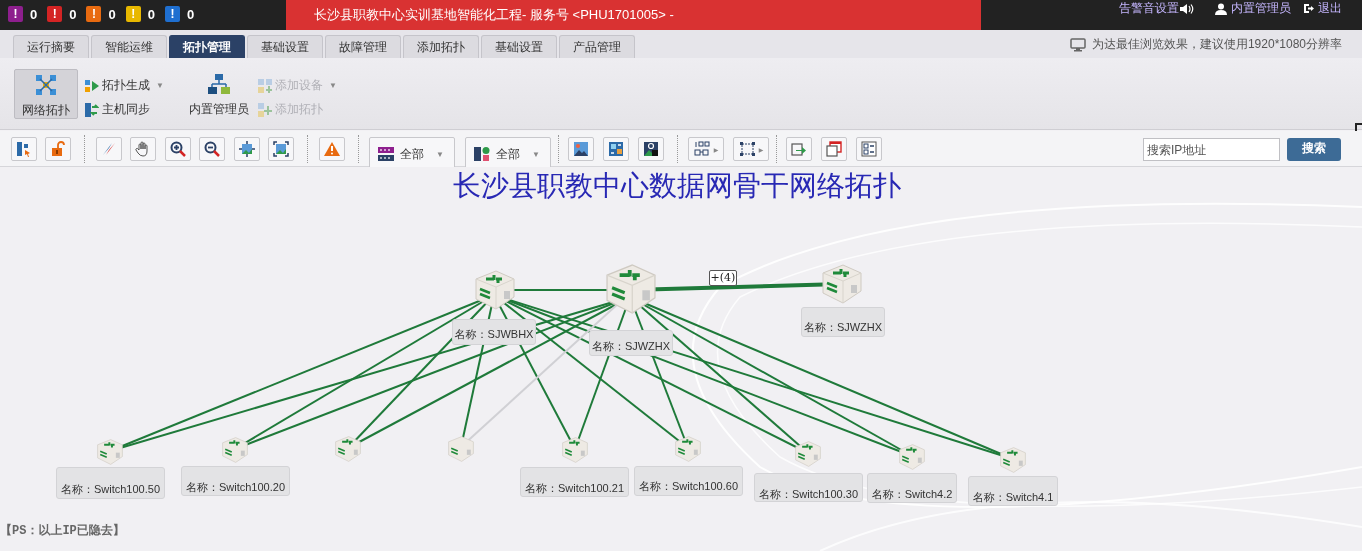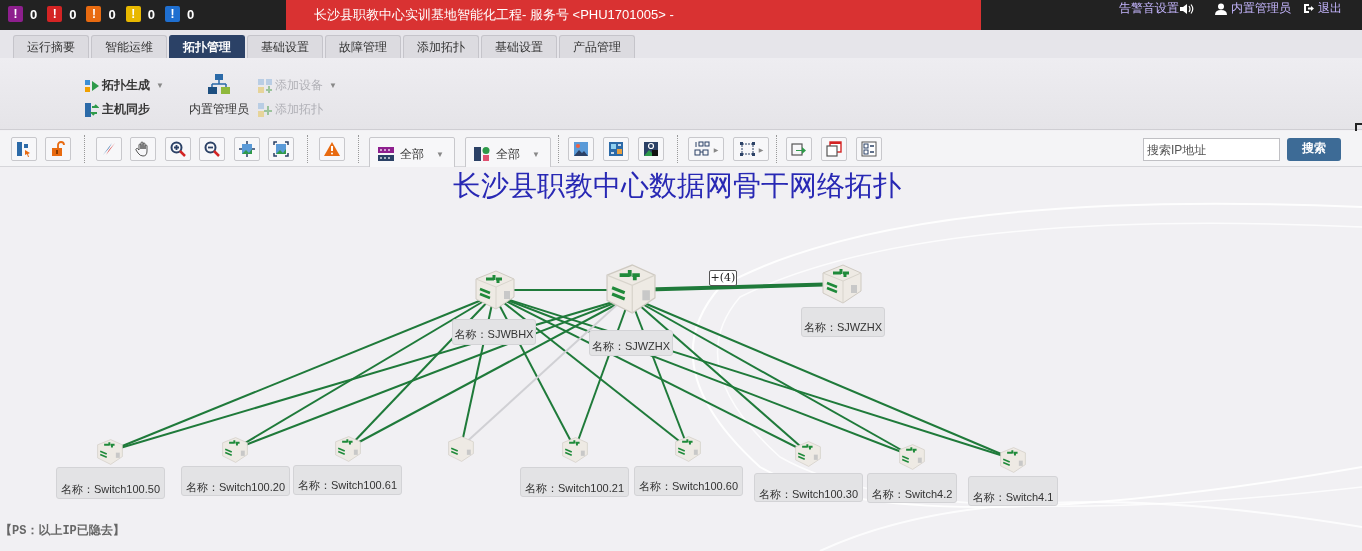--- a/index.html
+++ b/index.html
@@ -15,21 +15,21 @@
 .topright .grp{display:flex;align-items:center;margin-left:16px}
 .nav{position:absolute;left:0;top:30px;width:1362px;height:43px;background:#e6e5ea;border-bottom:1px solid #c9c8ce}
 .tabs{position:absolute;left:13px;top:5px;display:flex}
 .tab{height:23px;padding:0 13px;margin-right:2px;background:#dcdbe0;border:1px solid #c5c4ca;border-bottom:none;border-radius:3px 3px 0 0;font-size:12px;line-height:22px;color:#333;font-family:"Liberation Sans",sans-serif}
 .tab.active{background:#2b4166;color:#fff;font-weight:bold;border-color:#2b4166}
 .hint{position:absolute;right:20px;top:6px;font-size:12px;color:#555;display:flex;align-items:center;font-family:"Liberation Sans",sans-serif}
 .ribbon{position:absolute;left:0;top:58px;width:1362px;height:72px;background:linear-gradient(#eeedf1,#e5e4e8);border-bottom:1px solid #cfced3}
 .rbig{position:absolute;top:11px;width:64px;height:50px;text-align:center;font-size:12px;color:#333;font-family:"Liberation Sans",sans-serif}
 .rbig.sel{background:#d4d3d8;border:1px solid #bdbcc2;border-radius:2px}
 .rbig .ico{width:22px;height:22px;margin:4px auto 3px}
-.rsmall{position:absolute;display:flex;align-items:center;font-size:12px;font-weight:bold;color:#333;font-family:"Liberation Sans",sans-serif}
+.rsmall{position:absolute;display:flex;align-items:center;font-size:12px;font-weight:normal;color:#333;font-family:"Liberation Sans",sans-serif}
 .rsmall.dis{color:#b0b0b6;font-weight:normal}
 .rsmall .sico{width:14px;height:14px;margin-right:3px}
 .caret{font-size:8px;color:#888;margin-left:6px}
 .toolbar{position:absolute;left:0;top:131px;width:1362px;height:36px;background:#f4f4f6;border-bottom:1px solid #d6d6da}
 .tb{position:absolute;top:6px;width:26px;height:24px;background:#f7f7f9;border:1px solid #c8c8cc;border-radius:2px;display:flex;align-items:center;justify-content:center}
 .tbsep{position:absolute;top:4px;width:1px;height:28px;border-left:1px dotted #999}
 .tbsel{position:absolute;top:6px;height:24px;background:#f7f7f9;border:1px solid #c8c8cc;border-radius:2px;display:flex;align-items:center;padding:16px 8px;font-size:12px;color:#333;font-family:"Liberation Sans",sans-serif}
 .search{position:absolute;left:1143px;top:138px;width:137px;height:23px;border:1px solid #c0c0c4;background:#fff;font-size:12px;padding-left:3px;color:#555;font-family:"Liberation Sans",sans-serif}
 .search::placeholder{color:#555}
 .sbtn{position:absolute;left:1287px;top:138px;width:54px;height:23px;background:#3d6b96;border-radius:3px;color:#fff;font-size:12px;font-weight:bold;text-align:center;line-height:23px;font-family:Liberation Mono, monospace}
@@ -97,23 +97,42 @@
   <div class="tabs">
     <div class="tab">运行摘要</div>
     <div class="tab">智能运维</div>
     <div class="tab active">拓扑管理</div>
     <div class="tab">基础设置</div>
     <div class="tab">故障管理</div>
     <div class="tab">添加拓扑</div>
     <div class="tab">基础设置</div>
     <div class="tab">产品管理</div>
   </div>
+  <div class="hint">
+    <svg width="16" height="14" viewBox="0 0 16 14" style="margin-right:6px">
+        <rect x="1" y="1" width="14" height="9" rx="1" fill="none" stroke="#666" stroke-width="1.5"></rect>
+        <rect x="6" y="10" width="4" height="2" fill="#666"></rect>
+        <rect x="4" y="12" width="8" height="1.5" fill="#666"></rect>
+      </svg>
+    <span>为达最佳浏览效果，建议使用1920*1080分辨率</span>
+  </div>
 </div>
 
 <div class="ribbon">
+  <div class="rbig sel" style="left:14px">
+    <svg class="ico" viewBox="0 0 22 22">
+        <rect x="1" y="1" width="6" height="6" fill="#3b8fd6"></rect>
+        <rect x="15" y="1" width="6" height="6" fill="#3b8fd6"></rect>
+        <rect x="1" y="15" width="6" height="6" fill="#3b8fd6"></rect>
+        <rect x="15" y="15" width="6" height="6" fill="#3b8fd6"></rect>
+        <rect x="8" y="8" width="6" height="6" fill="#f0b000"></rect>
+        <path d="M5 5L17 17M17 5L5 17" stroke="#2b6aa8" stroke-width="1.5"></path>
+      </svg>
+    <div>网络拓扑</div>
+  </div>
   <div class="rsmall" style="left:85px;top:19px">
     <svg class="sico" viewBox="0 0 14 14">
         <rect x="0" y="1" width="5" height="5" fill="#3b8fd6"></rect>
         <rect x="0" y="8" width="5" height="5" fill="#f0a000"></rect>
         <path d="M7 2l7 5-7 5z" fill="#2e9a4a"></path>
       </svg>
     <span>拓扑生成</span>
       <span class="caret">▼</span>
   </div>
   <div class="rsmall" style="left:85px;top:43px">
@@ -387,21 +406,20 @@
       <rect x="32" y="24" width="6" height="8" fill="#c8c8c8"></rect>
     </svg>
   <div class="nlabel" style="left:181px;top:299px;width:109px;height:30px;line-height:40px">名称：Switch100.20</div>
 
   <svg class="node" style="left:333px;top:267px" width="30" height="30" viewBox="0 0 46 46">
       <path d="M4 12 L24 4 L42 12 L42 30 L24 42 L4 32Z" fill="#eeeae4" stroke="#cfcac2"></path>
       <path d="M14 12h8M30 12h-6M22 8v5M26 16v-4" stroke="#1f8a3a" stroke-width="3"></path>
       <path d="M8 22l10 4M8 27l10 4" stroke="#1f8a3a" stroke-width="2.5"></path>
       <rect x="32" y="24" width="6" height="8" fill="#c8c8c8"></rect>
     </svg>
-  <div class="nlabel" style="left:293px;top:298px;width:109px;height:30px;line-height:38px">名称：Switch100.61</div>
 
   <svg class="node" style="left:446px;top:267px" width="30" height="30" viewBox="0 0 46 46">
       <path d="M4 12 L24 4 L42 12 L42 30 L24 42 L4 32Z" fill="#eeeae4" stroke="#cfcac2"></path>
       <path d="M8 22l10 4M8 27l10 4" stroke="#1f8a3a" stroke-width="2.5"></path>
       <rect x="32" y="24" width="6" height="8" fill="#c8c8c8"></rect>
     </svg>
 
   <svg class="node" style="left:560px;top:268px" width="30" height="30" viewBox="0 0 46 46">
       <path d="M4 12 L24 4 L42 12 L42 30 L24 42 L4 32Z" fill="#eeeae4" stroke="#cfcac2"></path>
       <path d="M14 12h8M30 12h-6M22 8v5M26 16v-4" stroke="#1f8a3a" stroke-width="3"></path>

